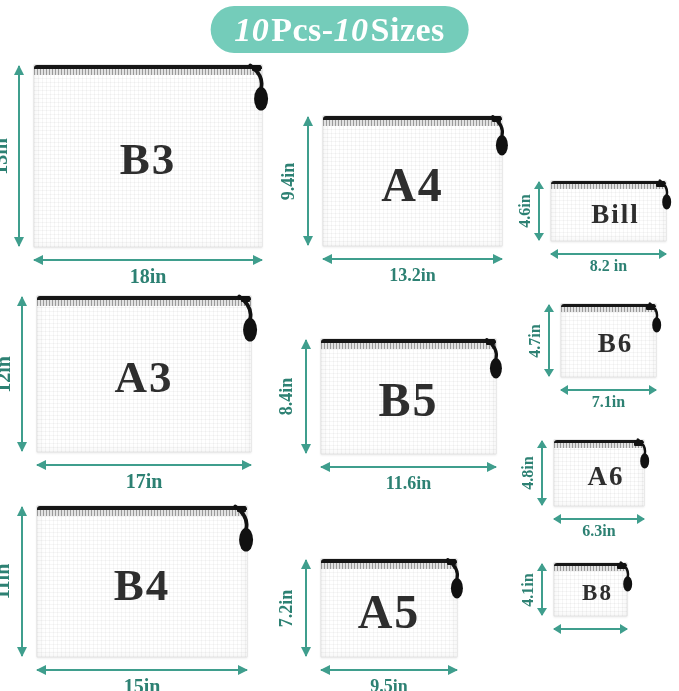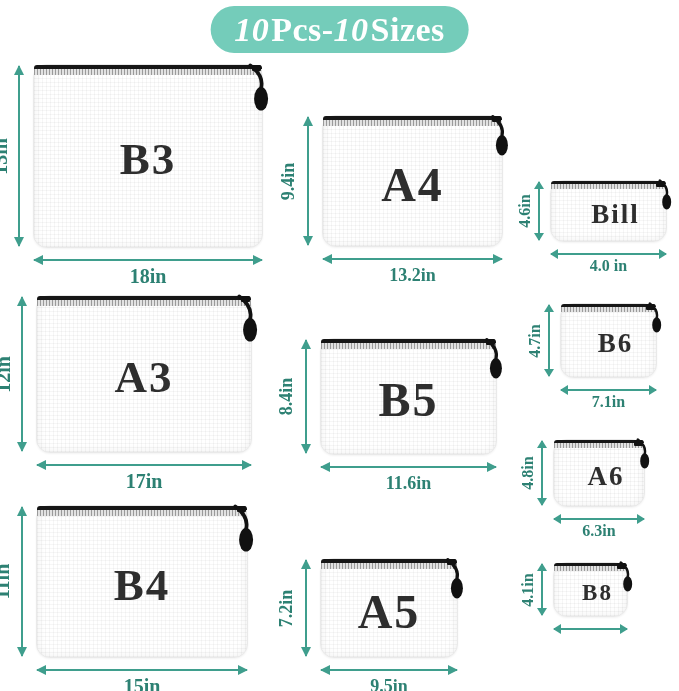--- a/index.html
+++ b/index.html
@@ -30,21 +30,21 @@
   #g-a4 {left:322px;top:115px;width:181px;height:132px;}
   #g-b5 {left:320px;top:338px;width:177px;height:117px;}
   #g-a5 {left:320px;top:558px;width:138px;height:100px;}
   #g-bill{left:550px;top:180px;width:117px;height:62px;}
   #g-b6 {left:560px;top:303px;width:97px; height:75px;}
   #g-a6 {left:553px;top:439px;width:92px; height:68px;}
   #g-b8 {left:553px;top:562px;width:75px; height:55px;}
 
   .pouch{
     position:absolute;inset:0;background:#fff;
-    border:1px solid #e9e9e9;border-radius:14px;
+    border:1px solid #e9e9e9;border-radius:2px;
     background-image:
       repeating-linear-gradient(0deg, rgba(0,0,0,0.035) 0 1px, transparent 1px 4px),
       repeating-linear-gradient(90deg, rgba(0,0,0,0.035) 0 1px, transparent 1px 4px);
     box-shadow:inset 0 0 10px rgba(0,0,0,0.07), 0 1px 2px rgba(0,0,0,0.05);
   }
   .zipper{
     position:absolute;left:0;top:0;right:0;height:10px;
     border-radius:3px 3px 0 0;overflow:hidden;
     background:
       linear-gradient(#161616 0 4px, rgba(0,0,0,0) 4px),
@@ -214,21 +214,21 @@
           <path d="M4,2 C12,8 16,15 14,23" stroke="#111" stroke-width="3.5" fill="none" stroke-linecap="round"></path>
           <ellipse cx="14" cy="33" rx="6.5" ry="11" fill="#111"></ellipse>
         </svg>
       <div class="pouch-label">Bill</div>
     </div>
     <div class="v-arrow"></div>
     <div class="v-dim">
         <span>4.6in</span>
       </div>
     <div class="h-arrow"></div>
-    <div class="h-dim">4.0 in</div>
+    <div class="h-dim">8.2 in</div>
   </div>
 
   <div class="group sm" id="g-b6">
     <div class="pouch">
       <div class="zipper"></div>
       <svg class="pull" viewBox="0 0 26 46">
           <path d="M4,2 C12,8 16,15 14,23" stroke="#111" stroke-width="3.5" fill="none" stroke-linecap="round"></path>
           <ellipse cx="14" cy="33" rx="6.5" ry="11" fill="#111"></ellipse>
         </svg>
       <div class="pouch-label">B6</div>

